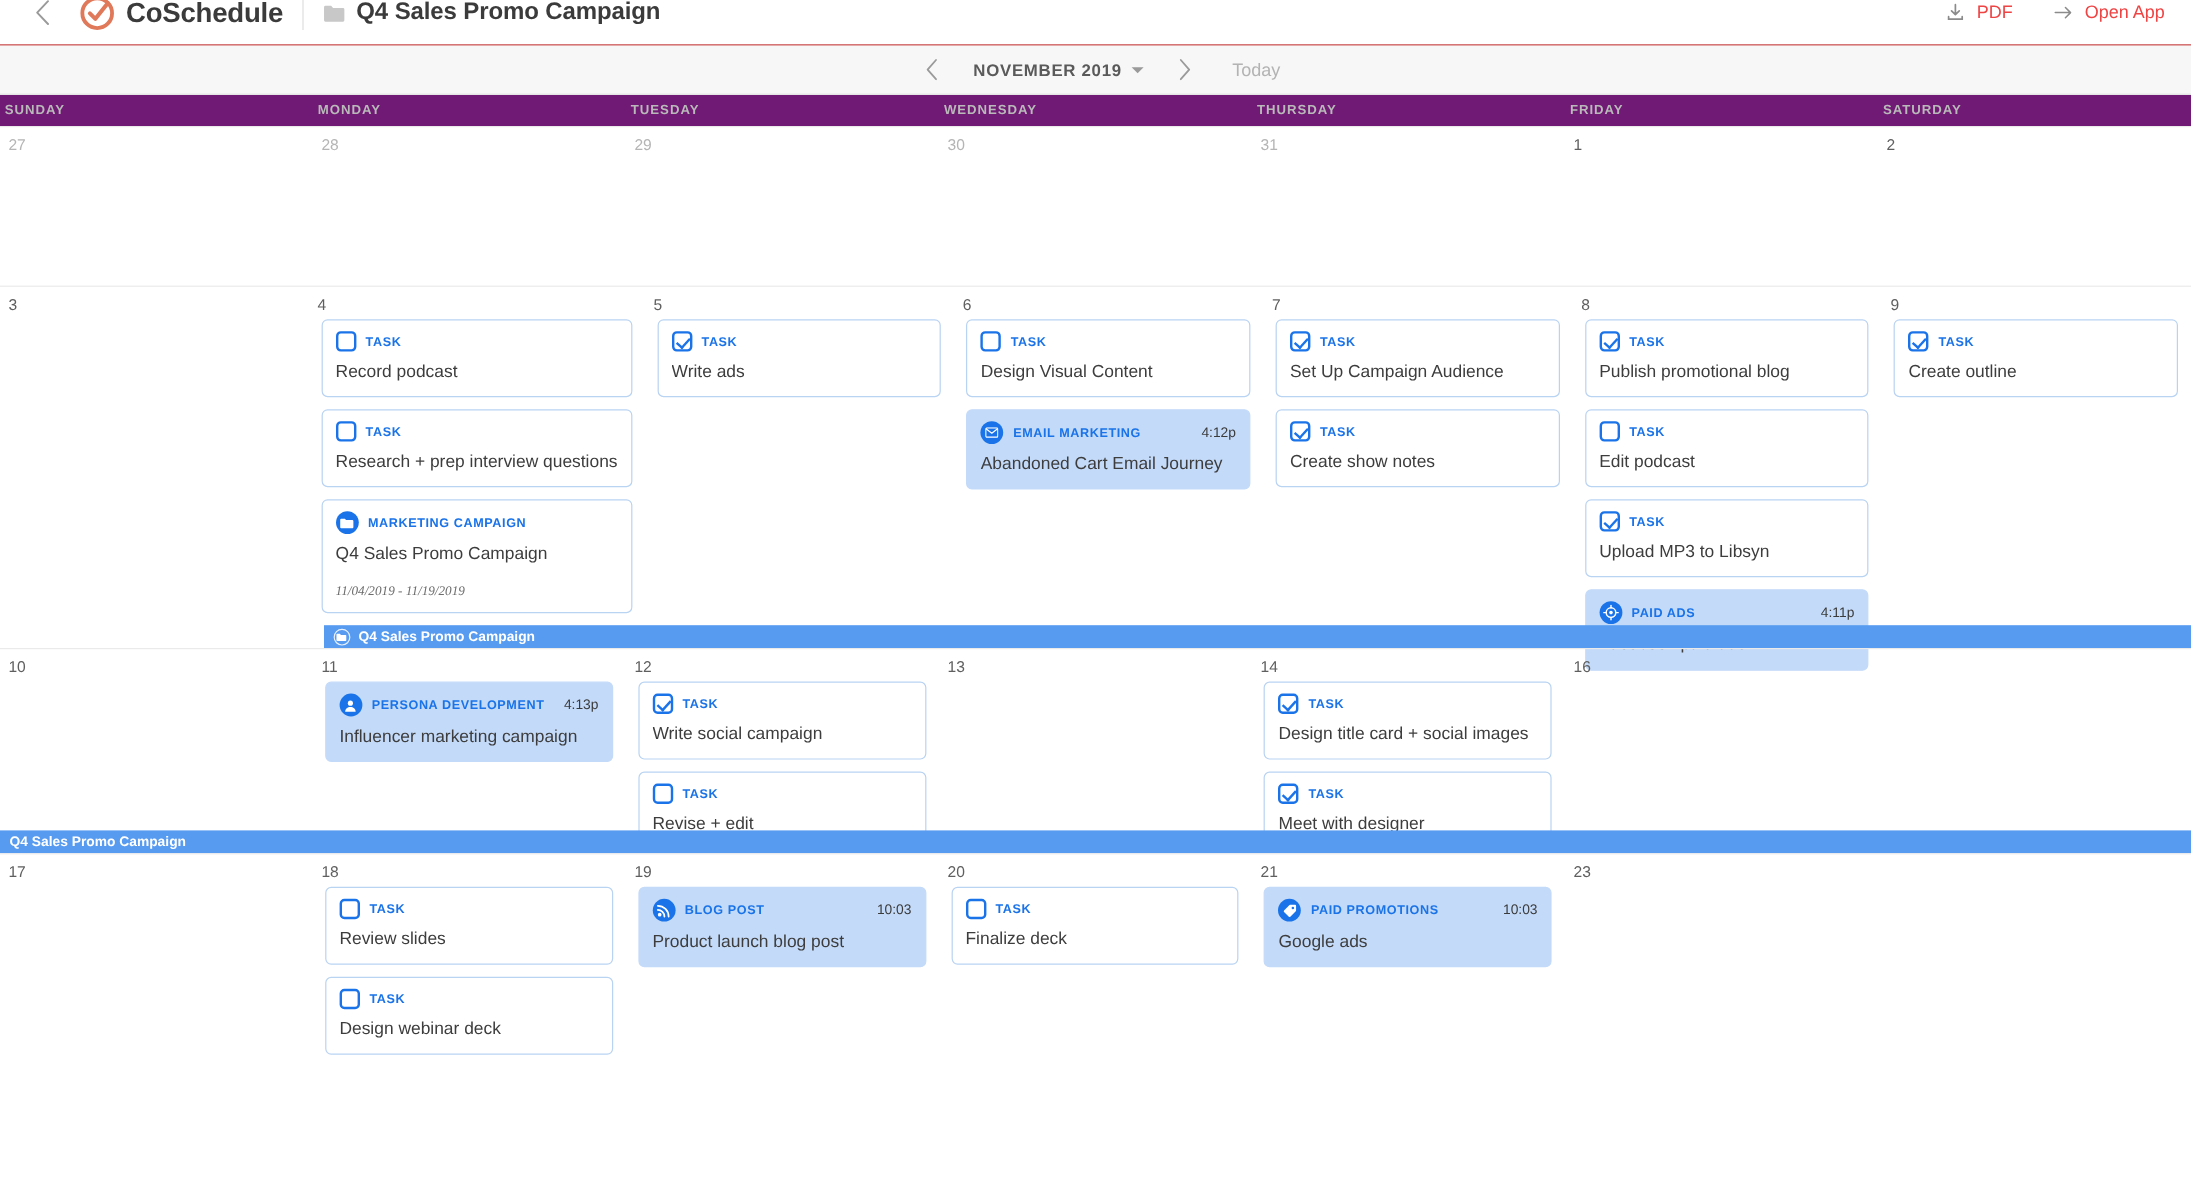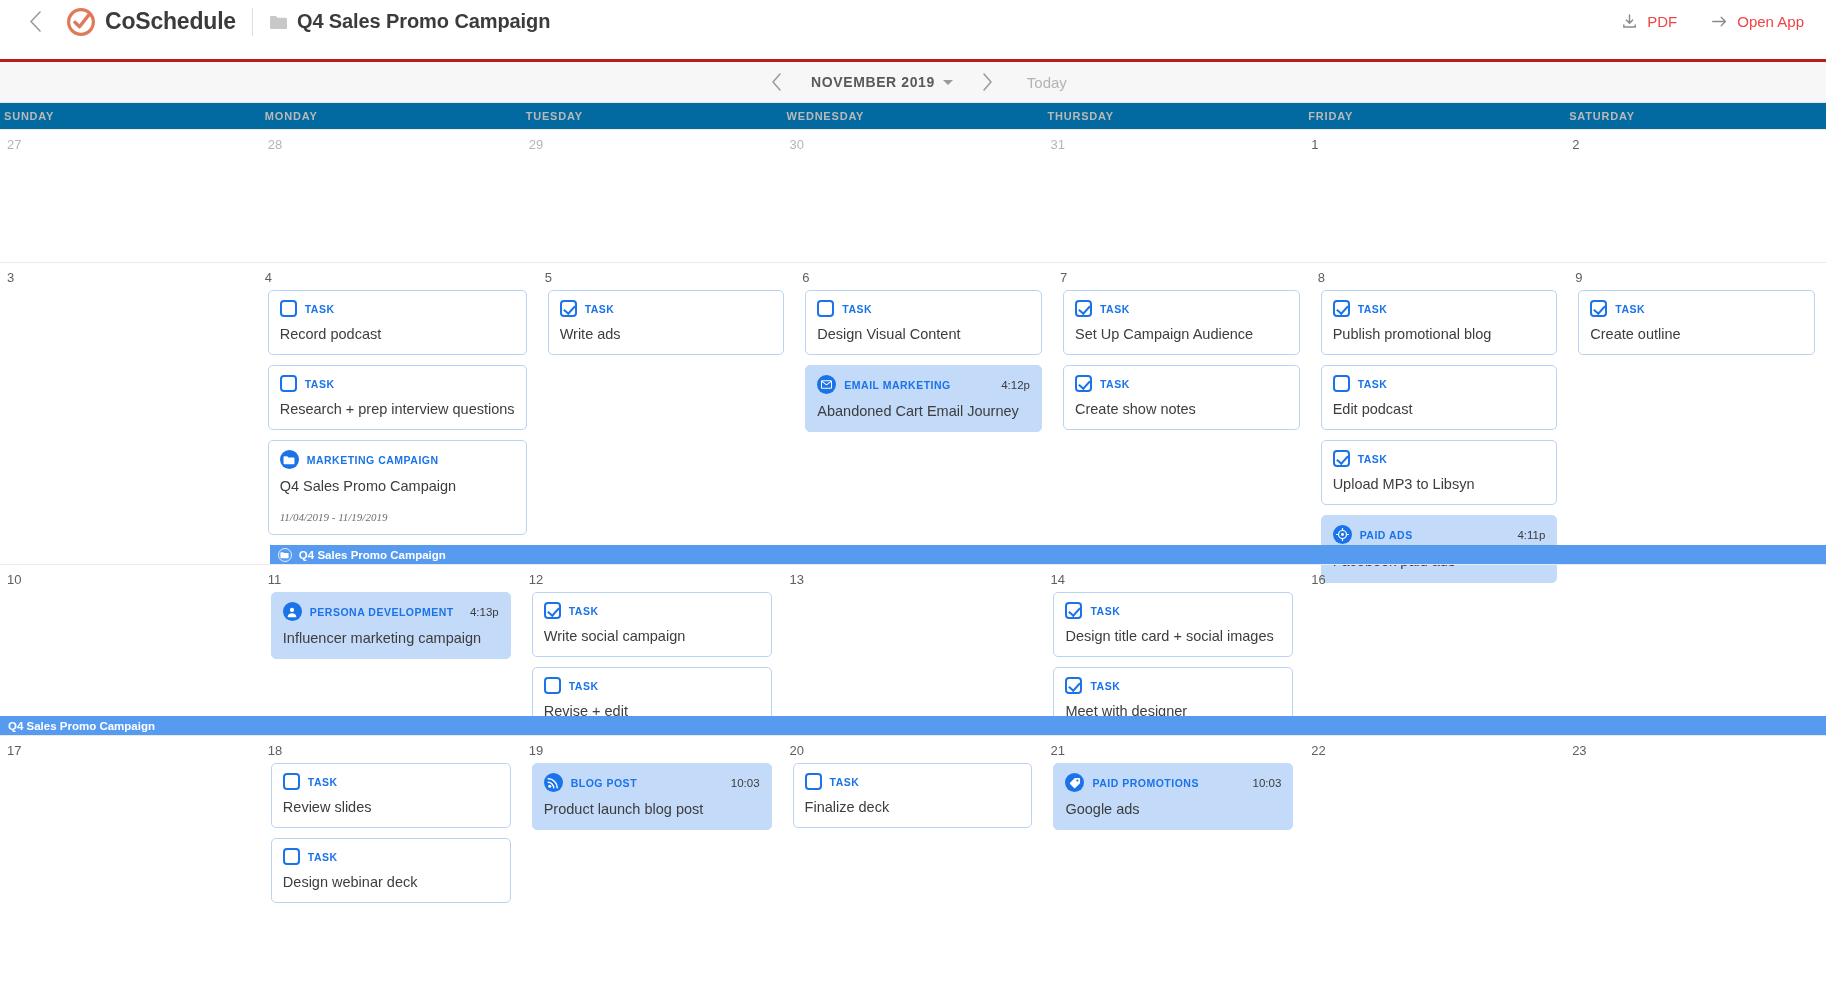--- a/index.html
+++ b/index.html
@@ -5,25 +5,25 @@
   * { box-sizing: border-box; margin: 0; padding: 0; }
   html, body {
     width: 1826px; height: 983px;
     font-family: "Liberation Sans", sans-serif;
     background: #ffffff;
     overflow: hidden;
   }
 
   
   .topbar {
-    height: 62px;
+    height: 38px;
     display: flex;
     align-items: center;
     background: #ffffff;
-    border-bottom: 3px solid #b91c1c;
+    border-bottom: 1px solid #b91c1c;
     padding: 0 22px 16px 22px;
     position: relative;
   }
   .back-chevron {
     width: 26px; height: 26px;
     display: flex; align-items: center; justify-content: center;
     color: #8d8d8d;
     cursor: pointer;
     flex: none;
   }
@@ -112,21 +112,21 @@
     color: #b3b3b3;
     cursor: pointer;
     white-space: nowrap;
   }
 
   
   .dow-row {
     height: 26px;
     display: grid;
     grid-template-columns: repeat(7, 1fr);
-    background: #0369a1;
+    background: #701a75;
   }
   .dow {
     font-size: 11px;
     font-weight: 700;
     letter-spacing: 0.8px;
     color: #b9b9b9;
     padding-left: 4px;
     display: flex;
     align-items: center;
   }
@@ -624,20 +624,17 @@
                   <circle cx="9.8" cy="4.2" r="1.25" fill="#1a73e8"></circle>
                 </svg>
               </span>
               <span class="card-type">PAID PROMOTIONS</span>
               <span class="card-time">10:03</span>
             </div>
             <div class="card-title">Google ads</div>
           </div>
         </div>
         <div class="daycell">
-          <div class="daynum">22</div>
-        </div>
-        <div class="daycell">
           <div class="daynum">23</div>
         </div>
       </div>
     </div>
   </div>
 
 </body></html>

